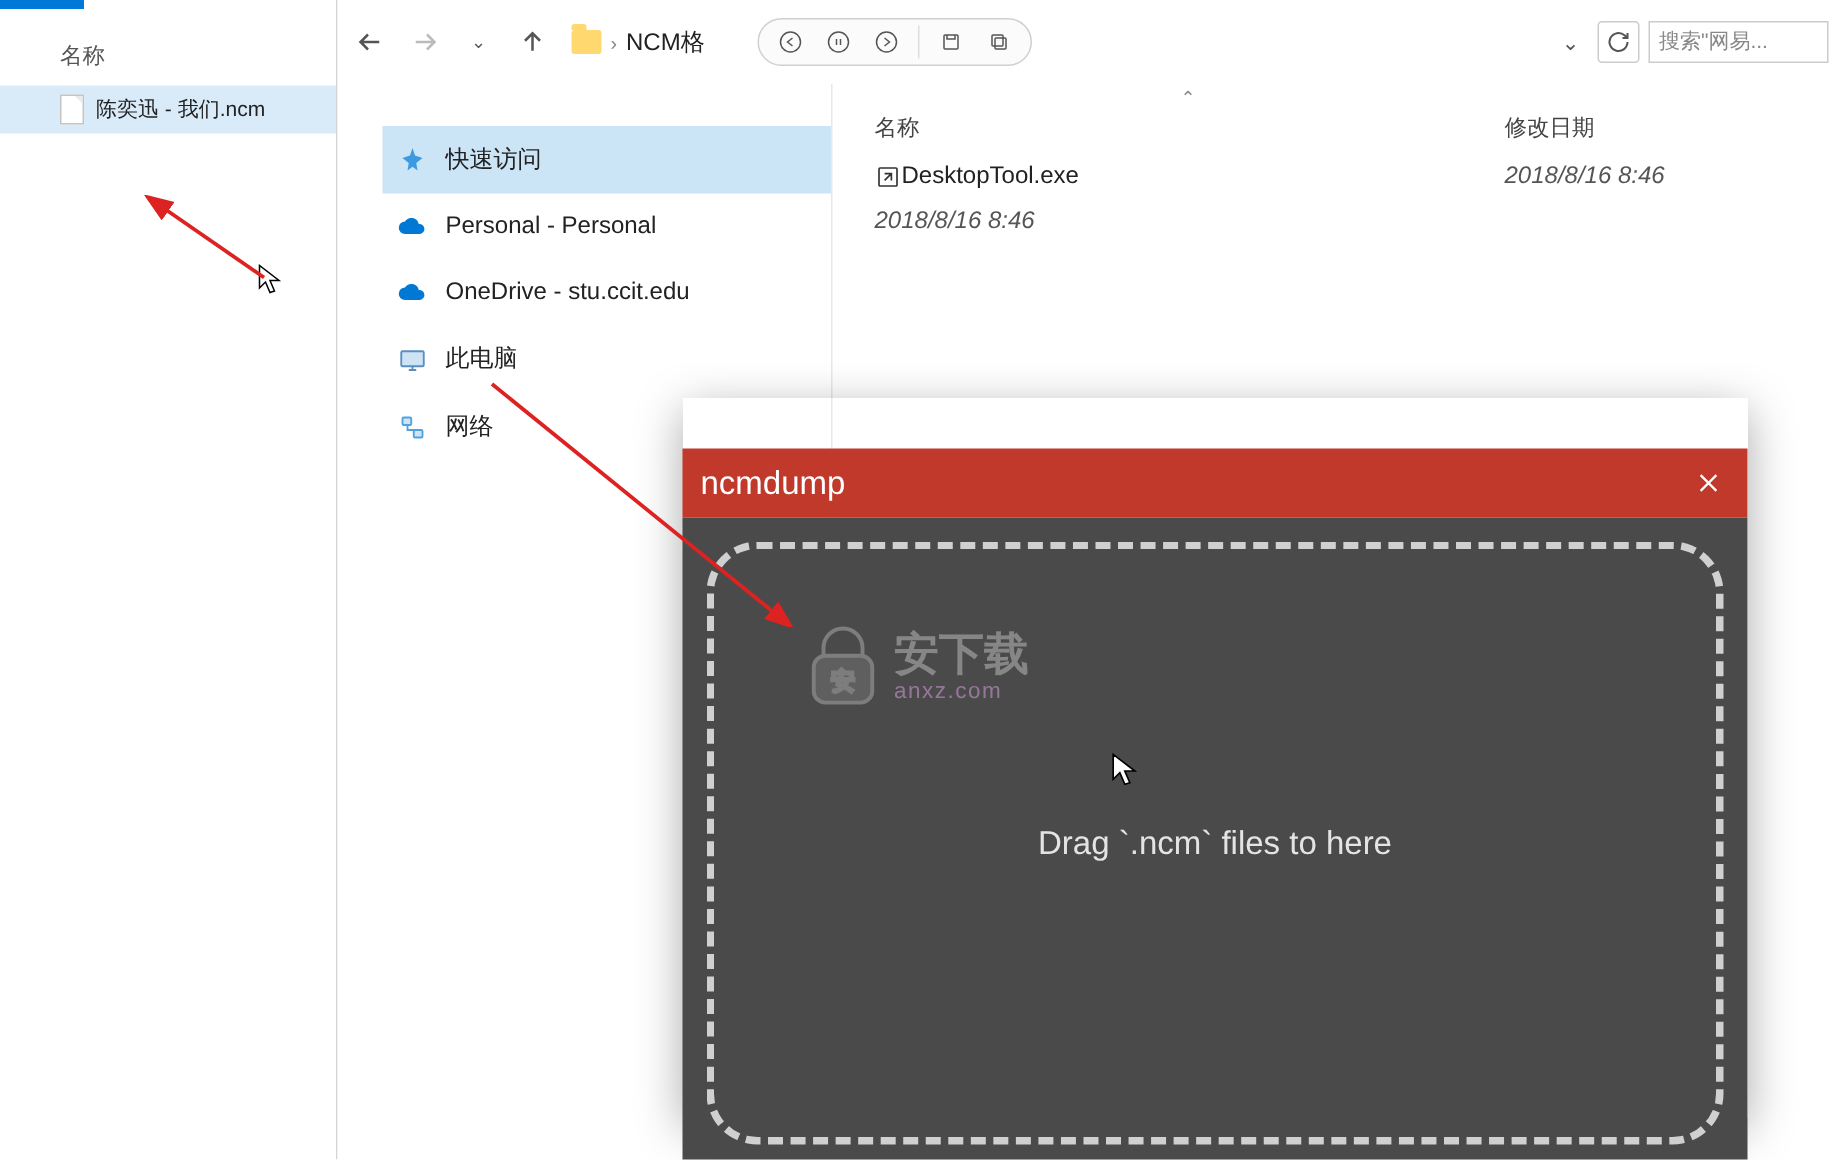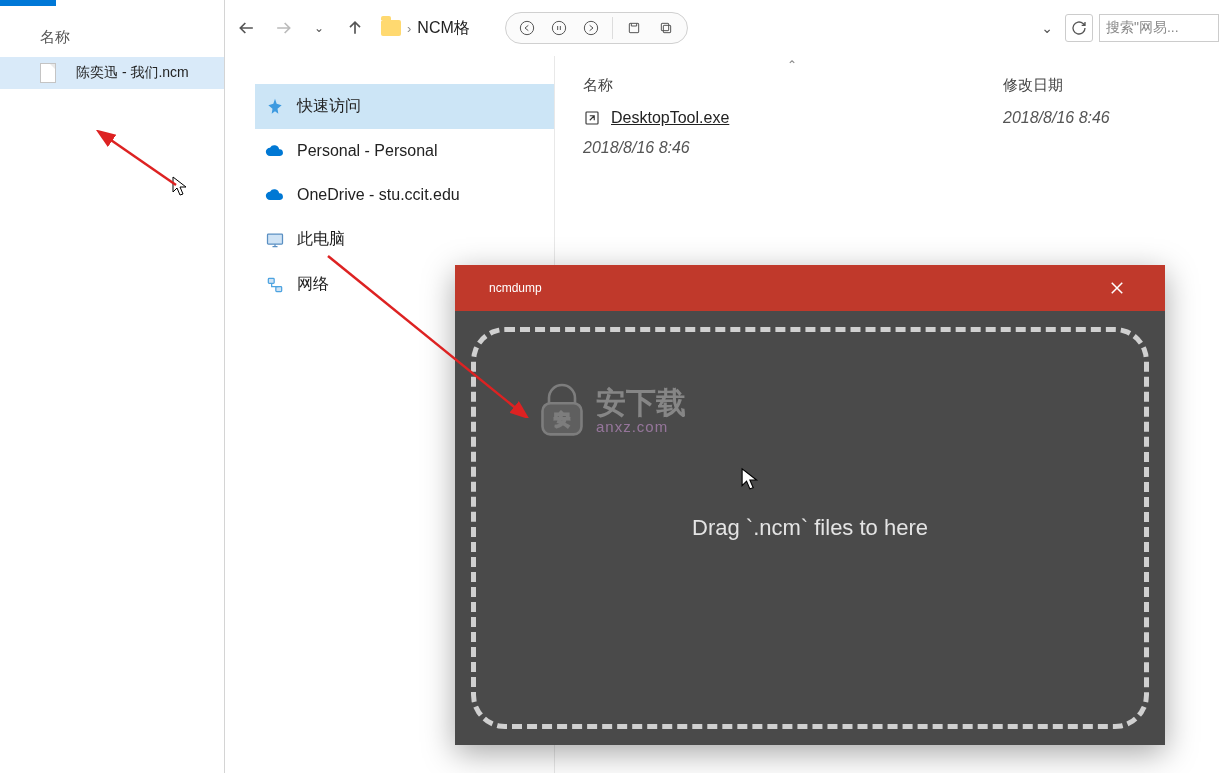--- a/index.html
+++ b/index.html
@@ -38,21 +38,21 @@
     .left-header {
       padding: 28px 0 10px 40px;
       color: #555;
       font-size: 15px;
     }
     .left-file {
       display: flex;
       align-items: center;
       padding: 6px 6px 6px 40px;
       background: #d9eaf9;
-      gap: 20px;
+      gap: 8px;
       white-space: nowrap;
     }
     .file-icon {
       width: 16px; height: 20px;
       background: #fff;
       border: 1px solid #c4c4c4;
       position: relative;
       flex-shrink:0;
     }
     .file-icon::after{
@@ -209,22 +209,21 @@
     .file-row{
       display:flex;
       align-items:center;
       padding:6px 0 6px 28px;
       font-size:16px;
     }
     .file-cell-name{
       width:420px;
       display:flex;
       align-items:flex-start;
-      gap:10px;
-      text-decoration:underline;
+      gap:0;
     }
     .file-cell-date{
       width:180px;
       color:#555;
       font-style:italic;
     }
     .exe-icon, .dll-icon{
       width:18px;height:18px;
       display:flex;align-items:center;justify-content:center;
     }
@@ -238,22 +237,23 @@
       height:480px;
       box-shadow:0 8px 30px rgba(0,0,0,0.35);
     }
     .ncm-titlebar{
       height:46px;
       background:#c0392b;
       color:#fff;
       display:flex;
       align-items:center;
       justify-content:space-between;
-      padding:0 34px;
-      font-size:12px;
+      padding:0 12px;
+      font-size:22px;
+      margin-top:34px;
     }
     .ncm-close{
       width:28px;height:28px;
       display:flex;align-items:center;justify-content:center;
       cursor:pointer;
       font-size:22px;
     }
     .ncm-body{
       height:434px;
       background:#4a4a4a;

